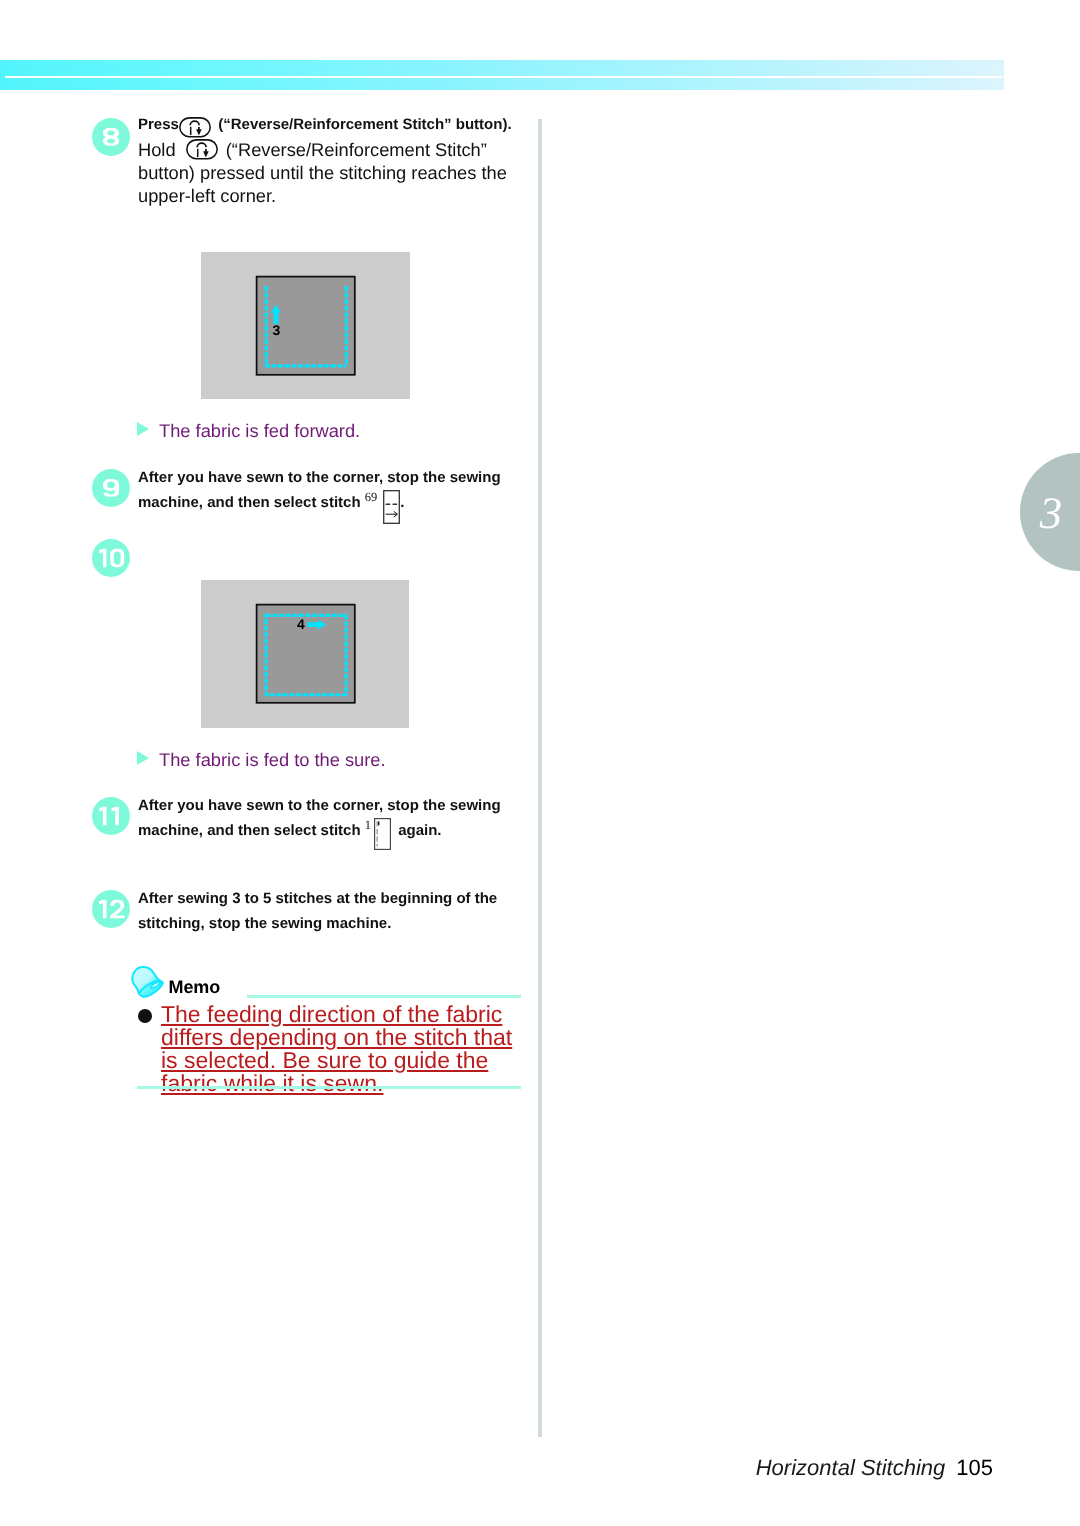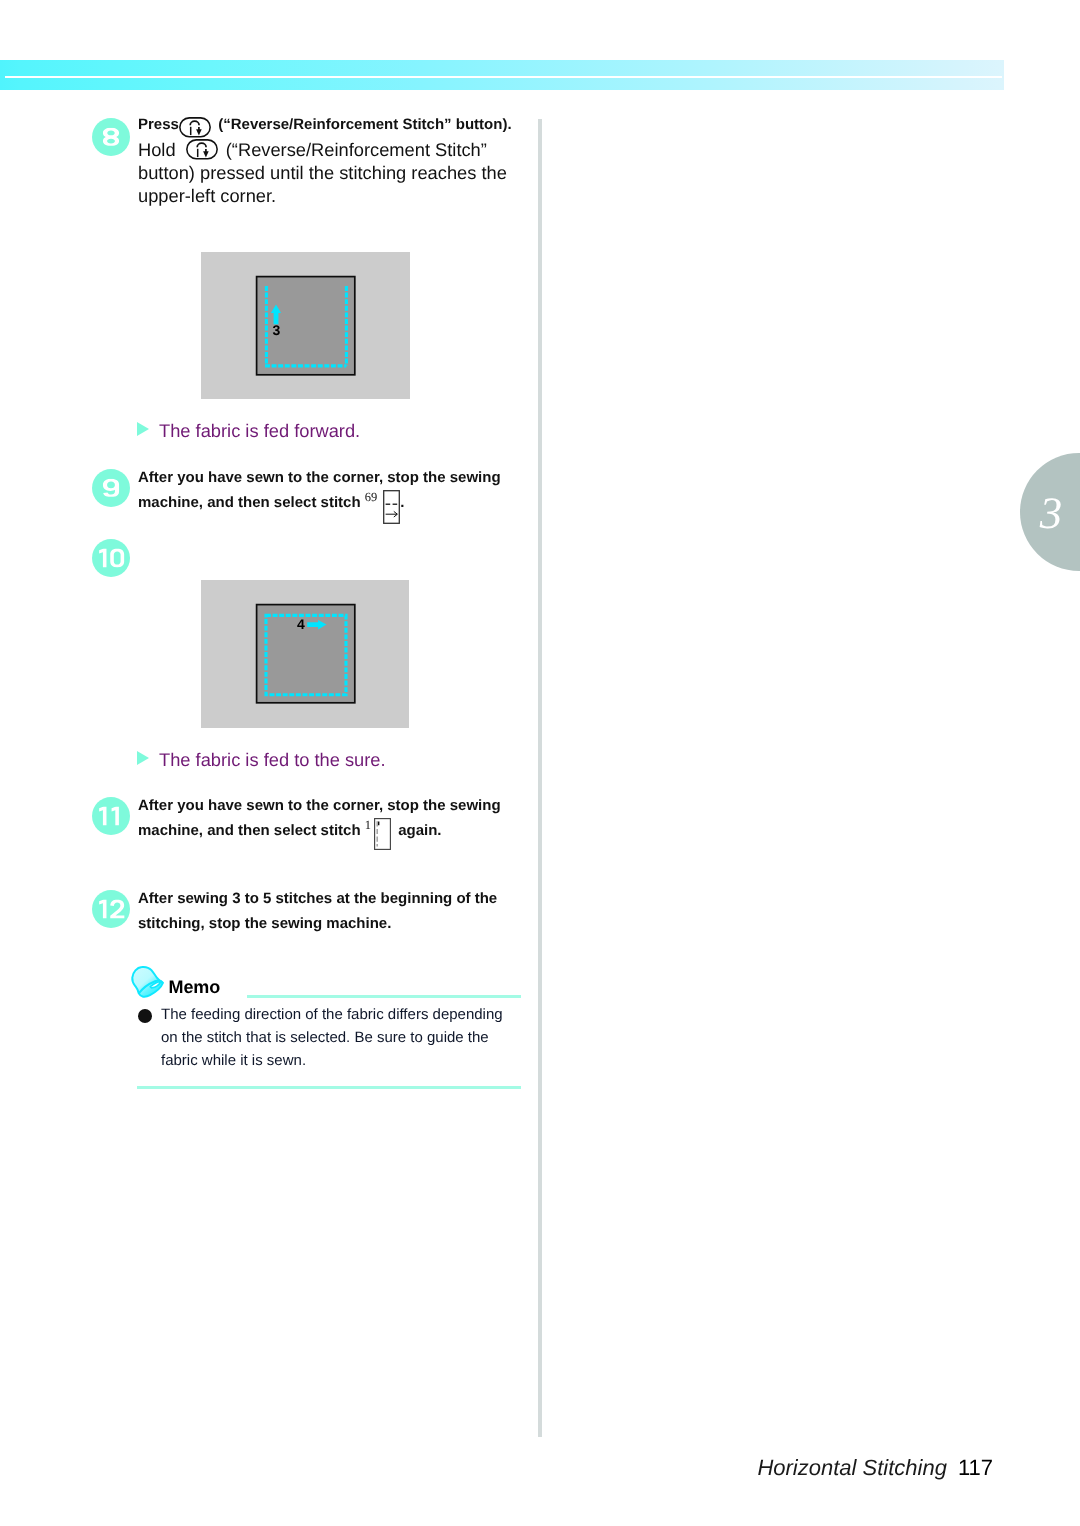--- a/index.html
+++ b/index.html
@@ -36,21 +36,21 @@
   
   .rsicon{display:inline-block;width:32px;height:21px;vertical-align:-8.5px;margin:0 3px 0 -4px;}
   .rsicon2{margin:0 3px 0 5px;vertical-align:-4px;}
   .rsicon svg{display:block;}
   .stitch69,.stitch1{display:inline-block;width:23px;height:0;overflow:visible;vertical-align:baseline;position:relative;}
   .stitch69 svg{position:absolute;left:6px;top:-17px;}
   .stitch1 svg{position:absolute;left:3px;top:-17px;}
   
   .memo-title{position:absolute;font-family:"Liberation Sans",sans-serif;font-weight:bold;font-size:18px;color:#000;letter-spacing:-0.1px;}
   .memo-rule{position:absolute;background:#A3FBE5;height:3.4px;}
-  .memo-body{position:absolute;font-family:"Liberation Sans",sans-serif;font-size:15px;line-height:23px;color:#0f172a;}
+  .memo-body{position:absolute;font-family:"Liberation Sans",sans-serif;font-size:23px;line-height:23px;color:#b91c1c;text-decoration:underline;}
   .memo-dot{position:absolute;width:14px;height:14px;border-radius:7px;background:#111;}
   .footer{position:absolute;left:0;top:1455px;width:993px;text-align:right;}
   .footer .ft{font-family:"Liberation Sans",sans-serif;font-style:italic;font-size:22px;color:#1a1a1a;margin-left:16px;}
   .footer .pn{font-style:normal;font-size:22px;margin-left:11px;}
 </style>
 </head>
 <body>
 
 <div class="page">
   <div class="hdr"></div>
@@ -193,15 +193,15 @@
       </g>
     </svg>
     <div class="memo-title" style="left:168.5px;top:977px">Memo</div>
     <div class="memo-rule" style="left:247px;top:994.8px;width:274px"></div>
     <div class="memo-dot" style="left:138px;top:1009px"></div>
     <div class="memo-body" style="left:161px;top:1003px;width:362px">The feeding direction of the fabric differs depending on the stitch that is selected. Be sure to guide the fabric while it is sewn.</div>
     <div class="memo-rule" style="left:137px;top:1086px;width:384px"></div>
   </div>
 
   <div class="footer">
-    <span class="ft">Horizontal Stitching</span><span class="pn">117</span>
+    <span class="ft">Horizontal Stitching</span><span class="pn">105</span>
   </div>
 </div>
 
 </body></html>

